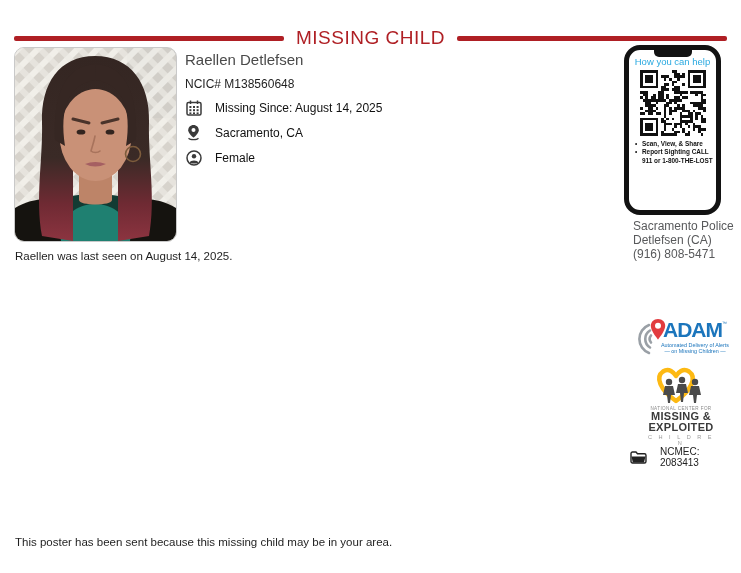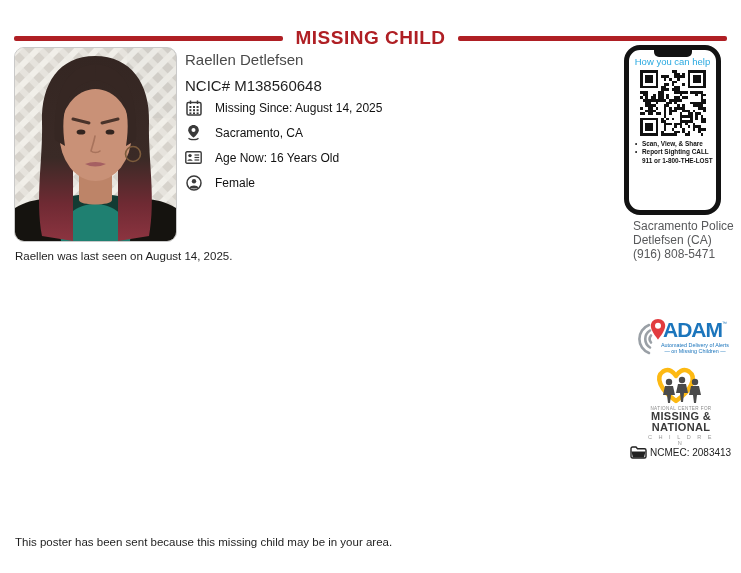--- a/index.html
+++ b/index.html
@@ -3,28 +3,28 @@
 <meta charset="utf-8">
 <style>
   html,body{margin:0;padding:0;background:#fff;}
   .page{
     position:relative;width:741px;height:573px;background:#fff;overflow:hidden;
     font-family:"Liberation Sans",sans-serif;color:#222;
   }
   
   .header{position:absolute;left:14px;right:14px;top:27px;display:flex;align-items:center;}
   .hline{flex:1;height:5px;background:#AF1F24;border-radius:2px;}
-  .htitle{margin:0 12px;font-size:19px;font-weight:bold;letter-spacing:.5px;color:#AF1F24;white-space:nowrap;}
+  .htitle{margin:0 12px;font-size:19px;font-weight:normal;letter-spacing:.5px;color:#AF1F24;white-space:nowrap;}
   
   .photo{position:absolute;left:14px;top:47px;width:161px;height:193px;border:1px solid #c9c9c9;
     border-radius:10px;overflow:hidden;background:#e8e6e2;}
   .photo svg{display:block;}
   
   .name{position:absolute;left:185px;top:51px;font-size:15px;color:#4a4a4a;}
-  .ncic{position:absolute;left:185px;top:77px;font-size:15px;color:#1f1f1f;}
+  .ncic{position:absolute;left:185px;top:77px;font-size:12px;color:#1f1f1f;}
   .details{position:absolute;left:185px;top:95px;}
   .drow{display:flex;align-items:center;height:25px;gap:13px;}
   .dicon{width:17px;height:17px;display:flex;align-items:center;justify-content:center;}
   .dtext{font-size:12px;color:#111;}
   .lastseen{position:absolute;left:15px;top:250px;font-size:11.5px;color:#1f1f1f;}
   
   .phone{position:absolute;left:624px;top:45px;width:97px;height:170px;box-sizing:border-box;
     border:5px solid #121212;border-radius:16px;background:#fff;}
   .notch{position:absolute;left:50%;top:-1px;transform:translateX(-50%);width:38px;height:8px;
     background:#121212;border-radius:0 0 5px 5px;}
@@ -44,21 +44,21 @@
   .adam-tm{font-size:5px;vertical-align:top;color:#1B75BC;}
   .adam-tag1{font-size:5.4px;color:#1B75BC;margin-top:1px;}
   .adam-tag2{font-size:5.4px;color:#1B75BC;}
   
   .ncmec{position:absolute;left:645px;top:365px;width:72px;text-align:center;}
   .ncmec-art{display:block;margin:0 auto;}
   .ncmec-l1{font-size:4.6px;letter-spacing:.4px;color:#8a8a8a;margin-top:1px;}
   .ncmec-l2,.ncmec-l3{font-size:11px;font-weight:700;letter-spacing:.3px;color:#3a3a3a;line-height:10.5px;}
   .ncmec-l4{font-size:5.6px;letter-spacing:2.5px;color:#9a9a9a;margin-top:1.5px;}
   
-  .caserow{position:absolute;left:630px;top:446px;display:flex;align-items:center;gap:3px;}
+  .caserow{position:absolute;left:630px;top:446px;display:flex;align-items:center;gap:13px;}
   .casetext{font-size:10px;color:#222;}
   
   .footer{position:absolute;left:15px;top:536px;font-size:11.5px;color:#1f1f1f;}
 </style>
 </head>
 <body>
 
 <div class="page">
 
   <div class="header">
@@ -141,33 +141,20 @@
     </div>
     <div class="drow">
       <span class="dicon">
         <svg width="15" height="17" viewBox="0 0 15 17">
             <path d="M7.5,1 C4.4,1 2.2,3.3 2.2,6.2 C2.2,9.4 7.5,13.6 7.5,13.6 C7.5,13.6 12.8,9.4 12.8,6.2 C12.8,3.3 10.6,1 7.5,1 Z" fill="#3a3a3a"></path>
             <circle cx="7.5" cy="6" r="2" fill="#fff"></circle>
             <path d="M3,14.6 C4,16 11,16 12,14.6" stroke="#3a3a3a" stroke-width="1.4" fill="none" stroke-linecap="round"></path>
           </svg>
       </span>
       <span class="dtext">Sacramento, CA</span>
-    </div>
-    <div class="drow">
-      <span class="dicon">
-        <svg width="17" height="13" viewBox="0 0 17 13">
-            <rect x="0.8" y="0.8" width="15.4" height="11.4" rx="1.2" fill="none" stroke="#3a3a3a" stroke-width="1.4"></rect>
-            <circle cx="5" cy="4.6" r="1.7" fill="#3a3a3a"></circle>
-            <path d="M2.3,9.8 C2.6,7.6 7.4,7.6 7.7,9.8 Z" fill="#3a3a3a"></path>
-            <line x1="9.5" y1="4" x2="14.2" y2="4" stroke="#3a3a3a" stroke-width="1.2"></line>
-            <line x1="9.5" y1="6.5" x2="14.2" y2="6.5" stroke="#3a3a3a" stroke-width="1.2"></line>
-            <line x1="9.5" y1="9" x2="14.2" y2="9" stroke="#3a3a3a" stroke-width="1.2"></line>
-          </svg>
-      </span>
-      <span class="dtext">Age Now: 16 Years Old</span>
     </div>
     <div class="drow">
       <span class="dicon">
         <svg width="16" height="16" viewBox="0 0 16 16">
             <circle cx="8" cy="8" r="7" fill="none" stroke="#3a3a3a" stroke-width="1.5"></circle>
             <circle cx="8" cy="6.3" r="2.2" fill="#3a3a3a"></circle>
             <path d="M3.6,12.6 C4.3,9.8 11.7,9.8 12.4,12.6 C11.3,13.9 4.7,13.9 3.6,12.6 Z" fill="#3a3a3a"></path>
           </svg>
       </span>
       <span class="dtext">Female</span>
@@ -436,21 +423,21 @@
         <circle cx="17" cy="17" r="3.2"></circle>
         <path d="M13,21 L21,21 L23,30 L19,30 L18,38 L16,38 L15,30 L11,30 Z"></path>
         <circle cx="30" cy="15" r="3.2"></circle>
         <path d="M26,19 L34,19 L36,28 L32,28 L31,37 L29,37 L28,28 L24,28 Z"></path>
         <circle cx="43" cy="17" r="3.2"></circle>
         <path d="M39,21 L47,21 L49,30 L45,30 L44,38 L42,38 L41,30 L37,30 Z"></path>
       </g>
     </svg>
     <div class="ncmec-l1">NATIONAL CENTER FOR</div>
     <div class="ncmec-l2">MISSING &amp;</div>
-    <div class="ncmec-l3">NATIONAL</div>
+    <div class="ncmec-l3">EXPLOITED</div>
     <div class="ncmec-l4">C H I L D R E N</div>
   </div>
 
   <div class="caserow">
     <svg width="17" height="13" viewBox="0 0 17 13">
       <path d="M1,2.5 C1,1.7 1.7,1 2.5,1 L6,1 L7.5,2.8 L14.5,2.8 C15.3,2.8 16,3.5 16,4.3 L16,10.5 C16,11.3 15.3,12 14.5,12 L2.5,12 C1.7,12 1,11.3 1,10.5 Z" fill="none" stroke="#222" stroke-width="1.4"></path>
       <path d="M1.5,5.5 L15.5,5.5 L14,11.5 L2.8,11.5 Z" fill="#222"></path>
     </svg>
     <span class="casetext">NCMEC: 2083413</span>
   </div>

